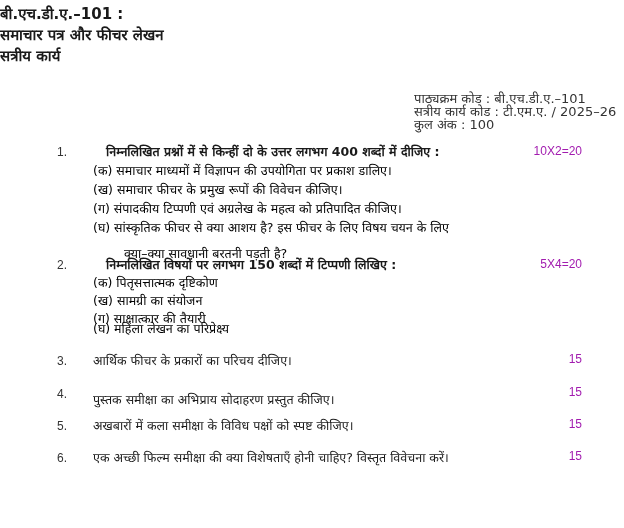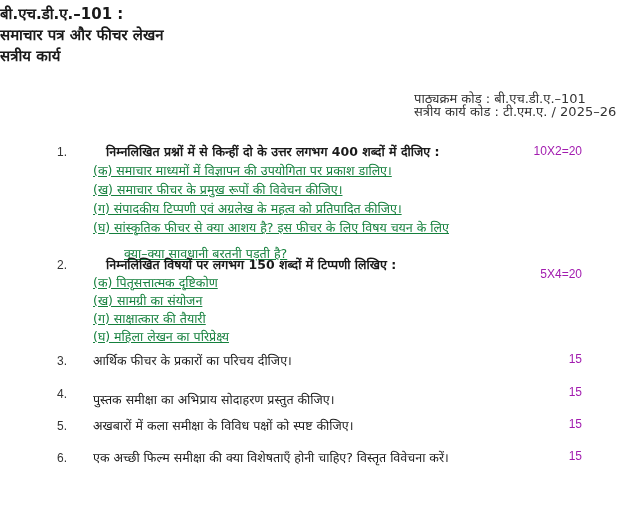--- a/index.html
+++ b/index.html
@@ -60,58 +60,58 @@
       font-family: "Liberation Sans", sans-serif;
       font-size: 12px;
       color: #a21caf;
       text-align: right;
     }
     .sub {
       position: absolute;
       left: 93px;
       font-size: 12.5px;
       white-space: nowrap;
-      color: #15803d;
-      text-decoration: underline;
+      color: #000000;
     }
     .sub.cont { left: 124px; margin-top: 7px; }
   </style>
 </head>
 <body>
 
 <div class="header">
   <div>बी.एच.डी.ए.–101 :</div>
   <div>समाचार पत्र और फीचर लेखन</div>
   <div>सत्रीय कार्य</div>
 </div>
 
 <div class="meta">
   <div>पाठ्यक्रम कोड : बी.एच.डी.ए.–101</div>
   <div>सत्रीय कार्य कोड : टी.एम.ए. / 2025–26</div>
+  <div>कुल अंक : 100</div>
 </div>
 
 <div class="q" style="top:143px;">
   <span class="q-num" style="top:2px;">1.</span>
   <span class="q-text bold" style="top:0;">निम्नलिखित प्रश्नों में से किन्हीं दो के उत्तर लगभग 400 शब्दों में दीजिए :</span>
   <span class="marks" style="top:1px;">10X2=20</span>
   <span class="sub" style="top:19px;">(क) समाचार माध्यमों में विज्ञापन की उपयोगिता पर प्रकाश डालिए।</span>
   <span class="sub" style="top:38px;">(ख) समाचार फीचर के प्रमुख रूपों की विवेचन कीजिए।</span>
   <span class="sub" style="top:57px;">(ग) संपादकीय टिप्पणी एवं अग्रलेख के महत्व को प्रतिपादित कीजिए।</span>
   <span class="sub" style="top:76px;">(घ) सांस्कृतिक फीचर से क्या आशय है? इस फीचर के लिए विषय चयन के लिए</span>
   <span class="sub cont" style="top:95px;">क्या–क्या सावधानी बरतनी पड़ती है?</span>
 </div>
 
 <div class="q" style="top:256px;">
   <span class="q-num" style="top:2px;">2.</span>
   <span class="q-text bold" style="top:0;">निम्नलिखित विषयों पर लगभग 150 शब्दों में टिप्पणी लिखिए :</span>
-  <span class="marks" style="top:11px;">5X4=20</span>
+  <span class="marks" style="top:1px;">5X4=20</span>
   <span class="sub" style="top:18px;">(क) पितृसत्तात्मक दृष्टिकोण</span>
   <span class="sub" style="top:36px;">(ख) सामग्री का संयोजन</span>
   <span class="sub" style="top:54px;">(ग) साक्षात्कार की तैयारी</span>
-  <span class="sub" style="top:72px;">(घ) महिला लेखन का परिप्रेक्ष्य</span>
+  <span class="sub" style="top:64px;">(घ) महिला लेखन का परिप्रेक्ष्य</span>
 </div>
 
 <div class="q" style="top:352px;">
   <span class="q-num" style="top:2px;">3.</span>
   <span class="q-text" style="top:0;">आर्थिक फीचर के प्रकारों का परिचय दीजिए।</span>
   <span class="marks" style="top:0;">15</span>
 </div>
 
 <div class="q" style="top:385px;">
   <span class="q-num" style="top:2px;">4.</span>

